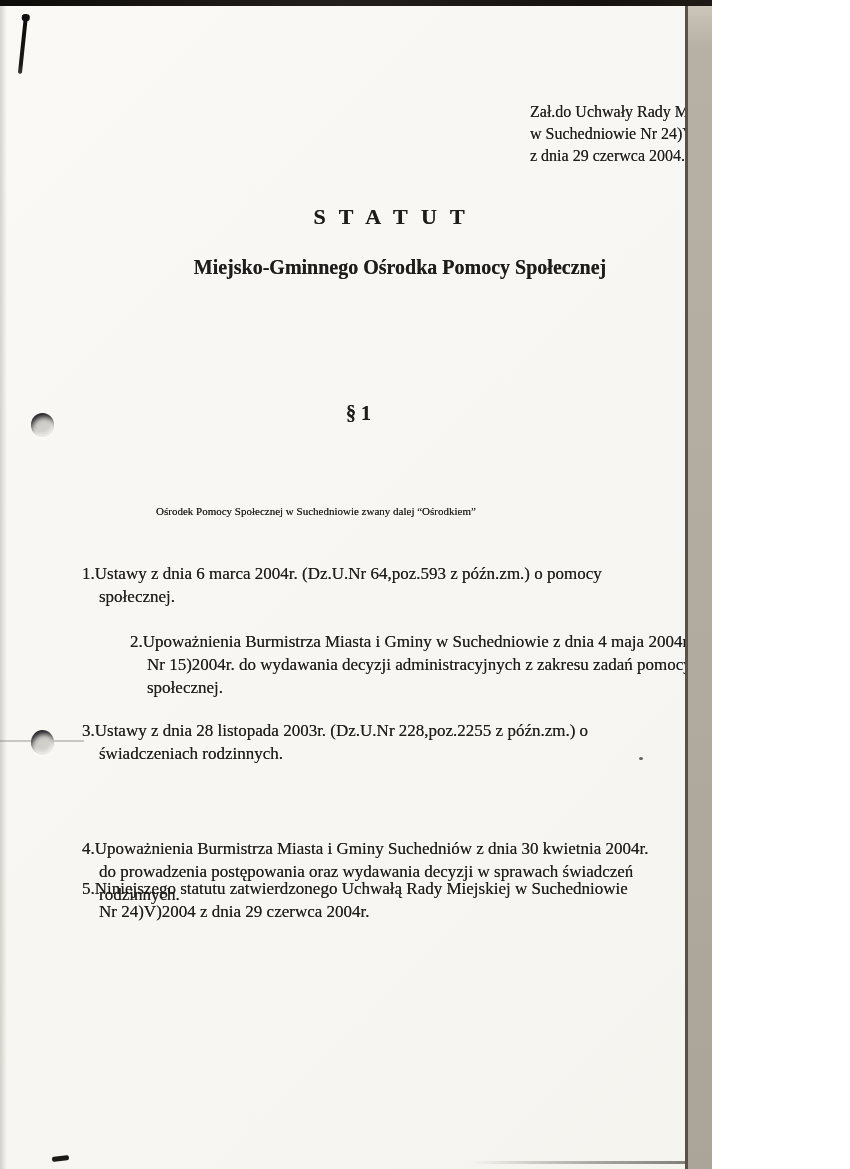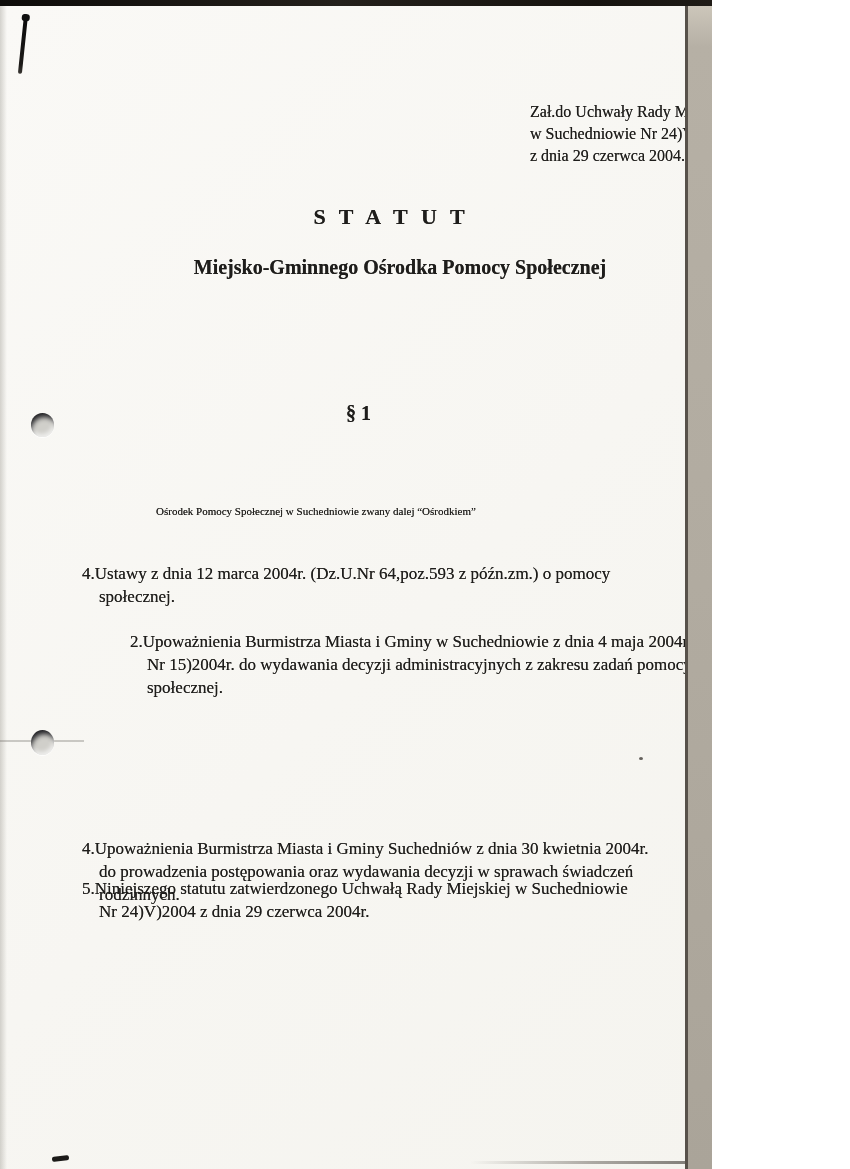--- a/index.html
+++ b/index.html
@@ -145,24 +145,26 @@
   <div class="subtitle-block doc-text">
     <div class="line">Miejsko-Gminnego Ośrodka Pomocy Społecznej</div>
   </div>
 
   <div class="section-heading doc-text">§ 1</div>
 
   <div class="intro-block doc-text">
     <div class="indent">Ośrodek Pomocy Społecznej w Suchedniowie zwany dalej “Ośrodkiem”</div>
   </div>
 
-  <div class="legal-item item-1 doc-text">4.Ustawy  z dnia 12 marca 2004r. (Dz.U.Nr 64,poz.593 z późn.zm.) o pomocy
+  <div class="legal-item item-1 doc-text">1.Ustawy  z dnia 6 marca 2004r. (Dz.U.Nr 64,poz.593 z późn.zm.) o pomocy
 społecznej.</div>
   <div class="legal-item item-2 doc-text">2.Upoważnienia Burmistrza Miasta i Gminy w Suchedniowie z dnia 4 maja 2004r.
 Nr 15)2004r. do wydawania decyzji administracyjnych z zakresu zadań pomocy
 społecznej.</div>
+  <div class="legal-item item-3 doc-text">3.Ustawy  z dnia 28 listopada 2003r. (Dz.U.Nr 228,poz.2255 z późn.zm.) o
+świadczeniach rodzinnych.</div>
   <div class="legal-item item-4 doc-text">4.Upoważnienia Burmistrza Miasta i Gminy Suchedniów z dnia 30 kwietnia 2004r.
 do prowadzenia postępowania oraz wydawania decyzji w sprawach świadczeń
 rodzinnych.</div>
   <div class="legal-item item-5 doc-text">5.Niniejszego statutu zatwierdzonego Uchwałą Rady Miejskiej w Suchedniowie
 Nr 24)V)2004 z dnia 29 czerwca 2004r.</div>
 
 </div>
 
 </body></html>

